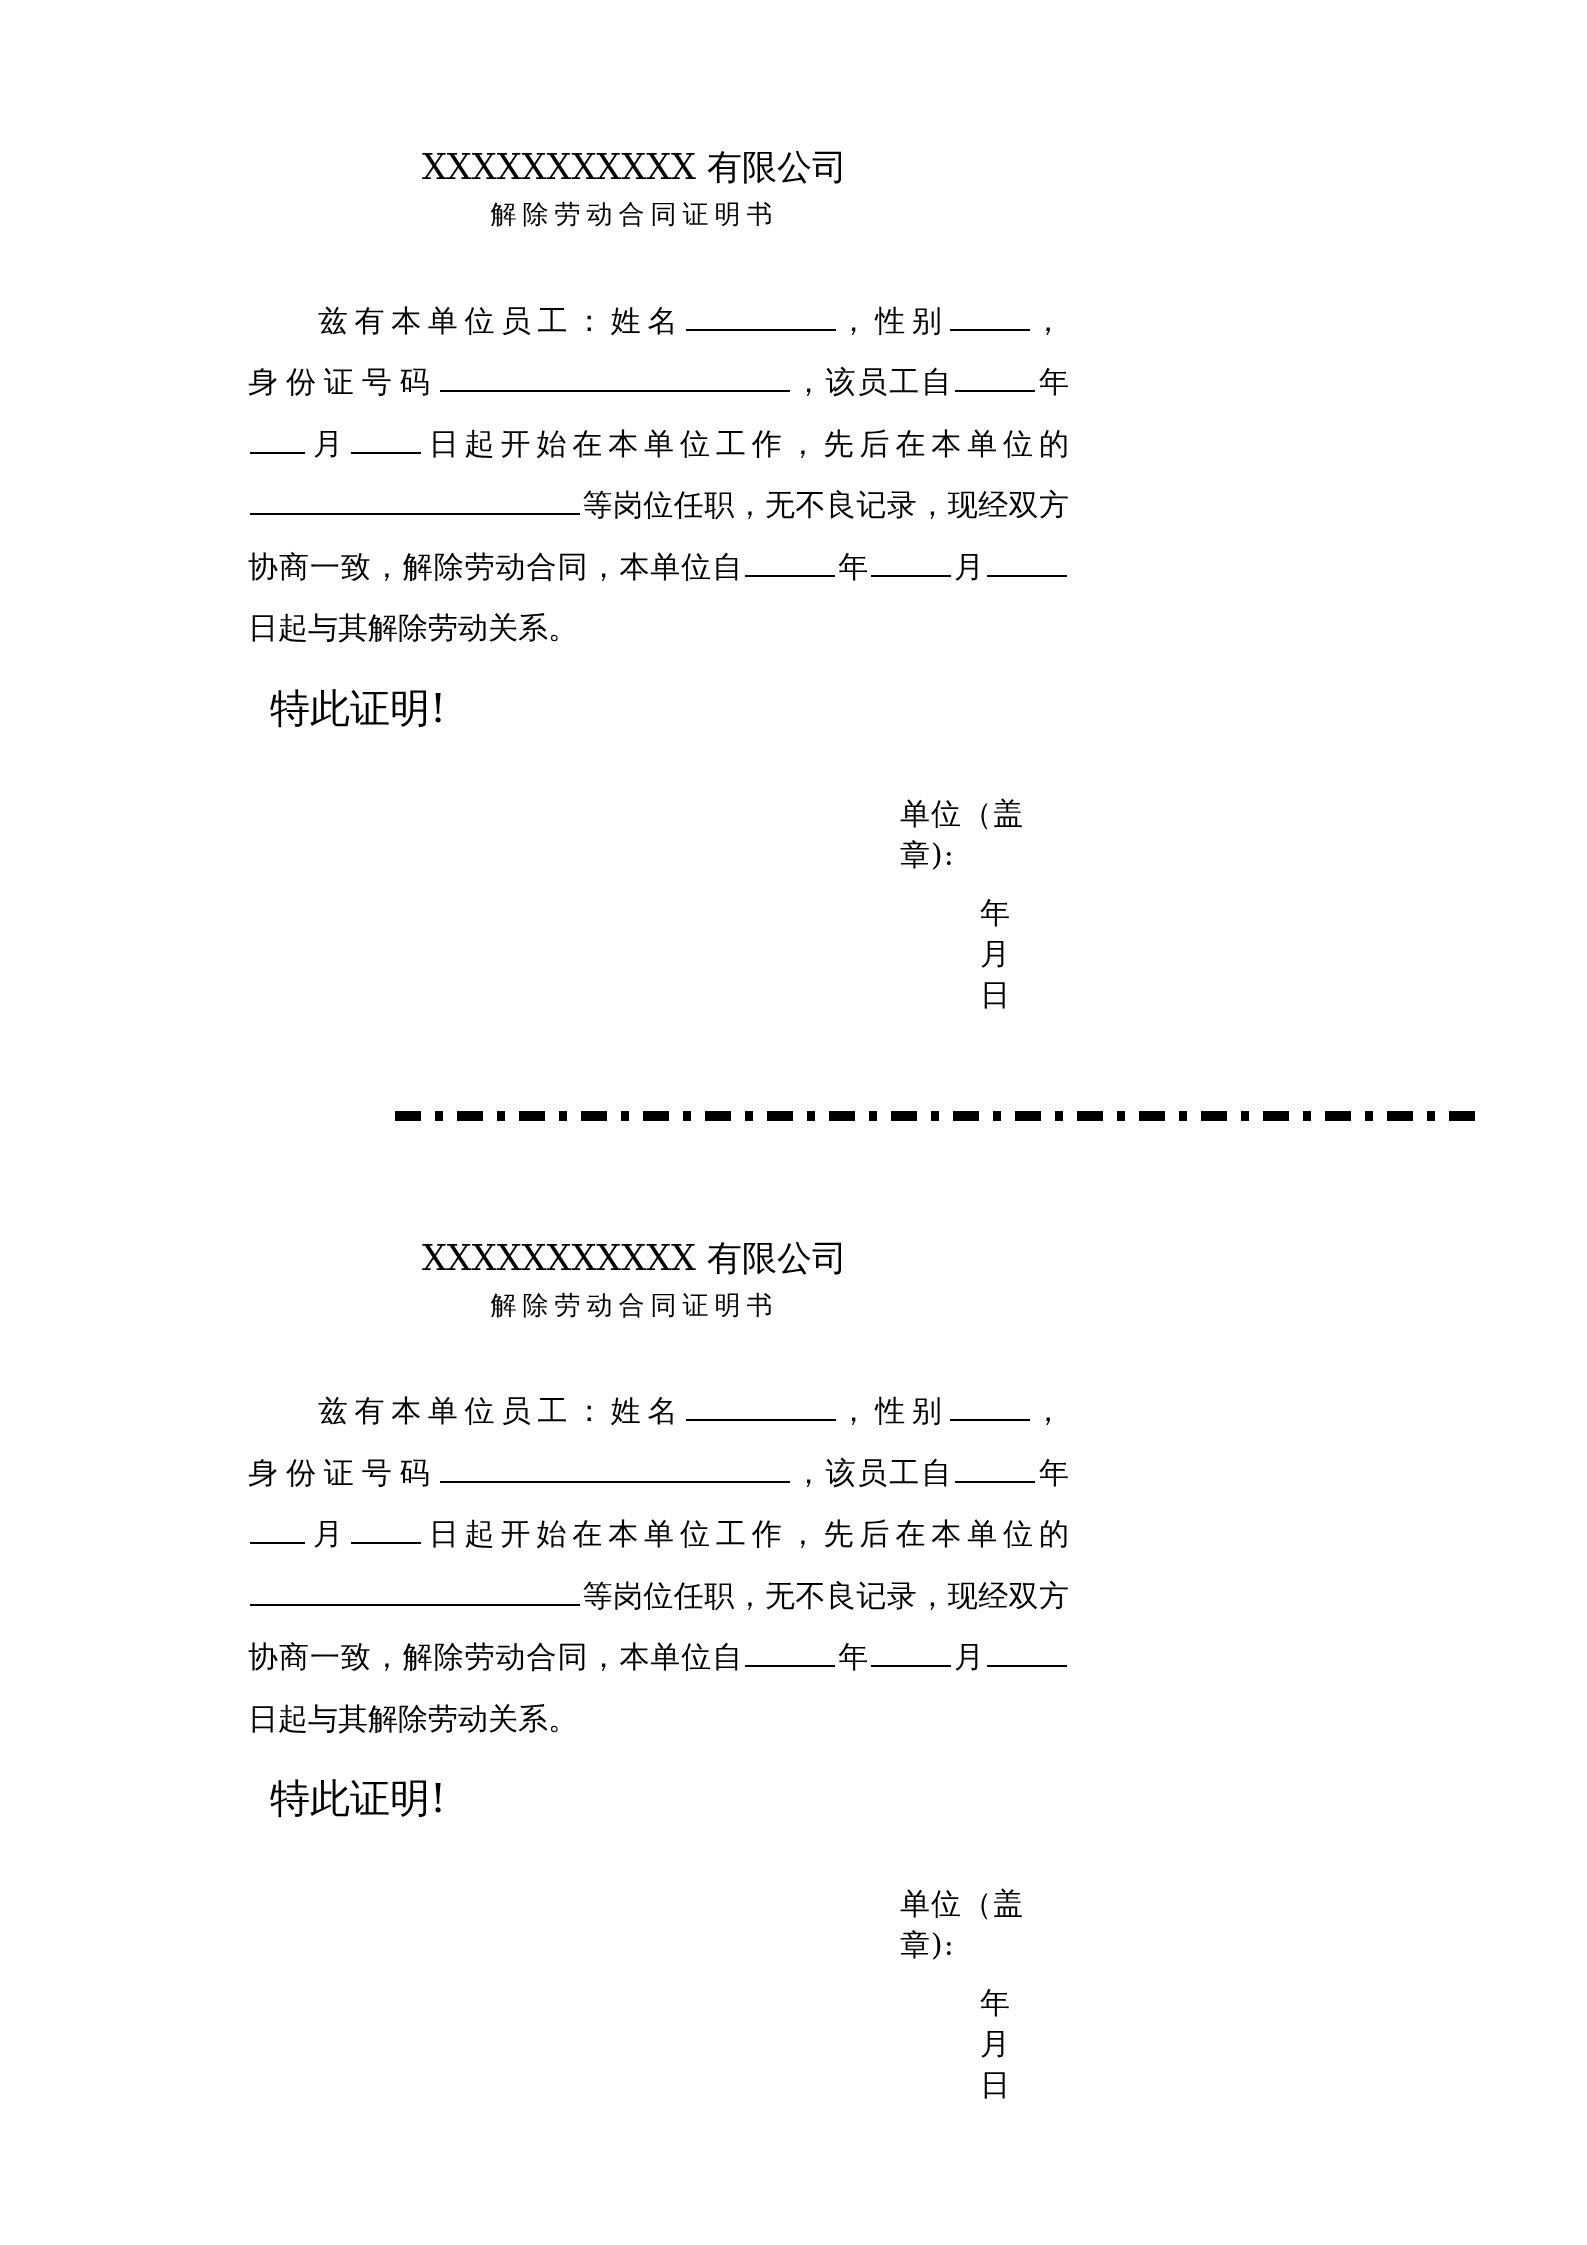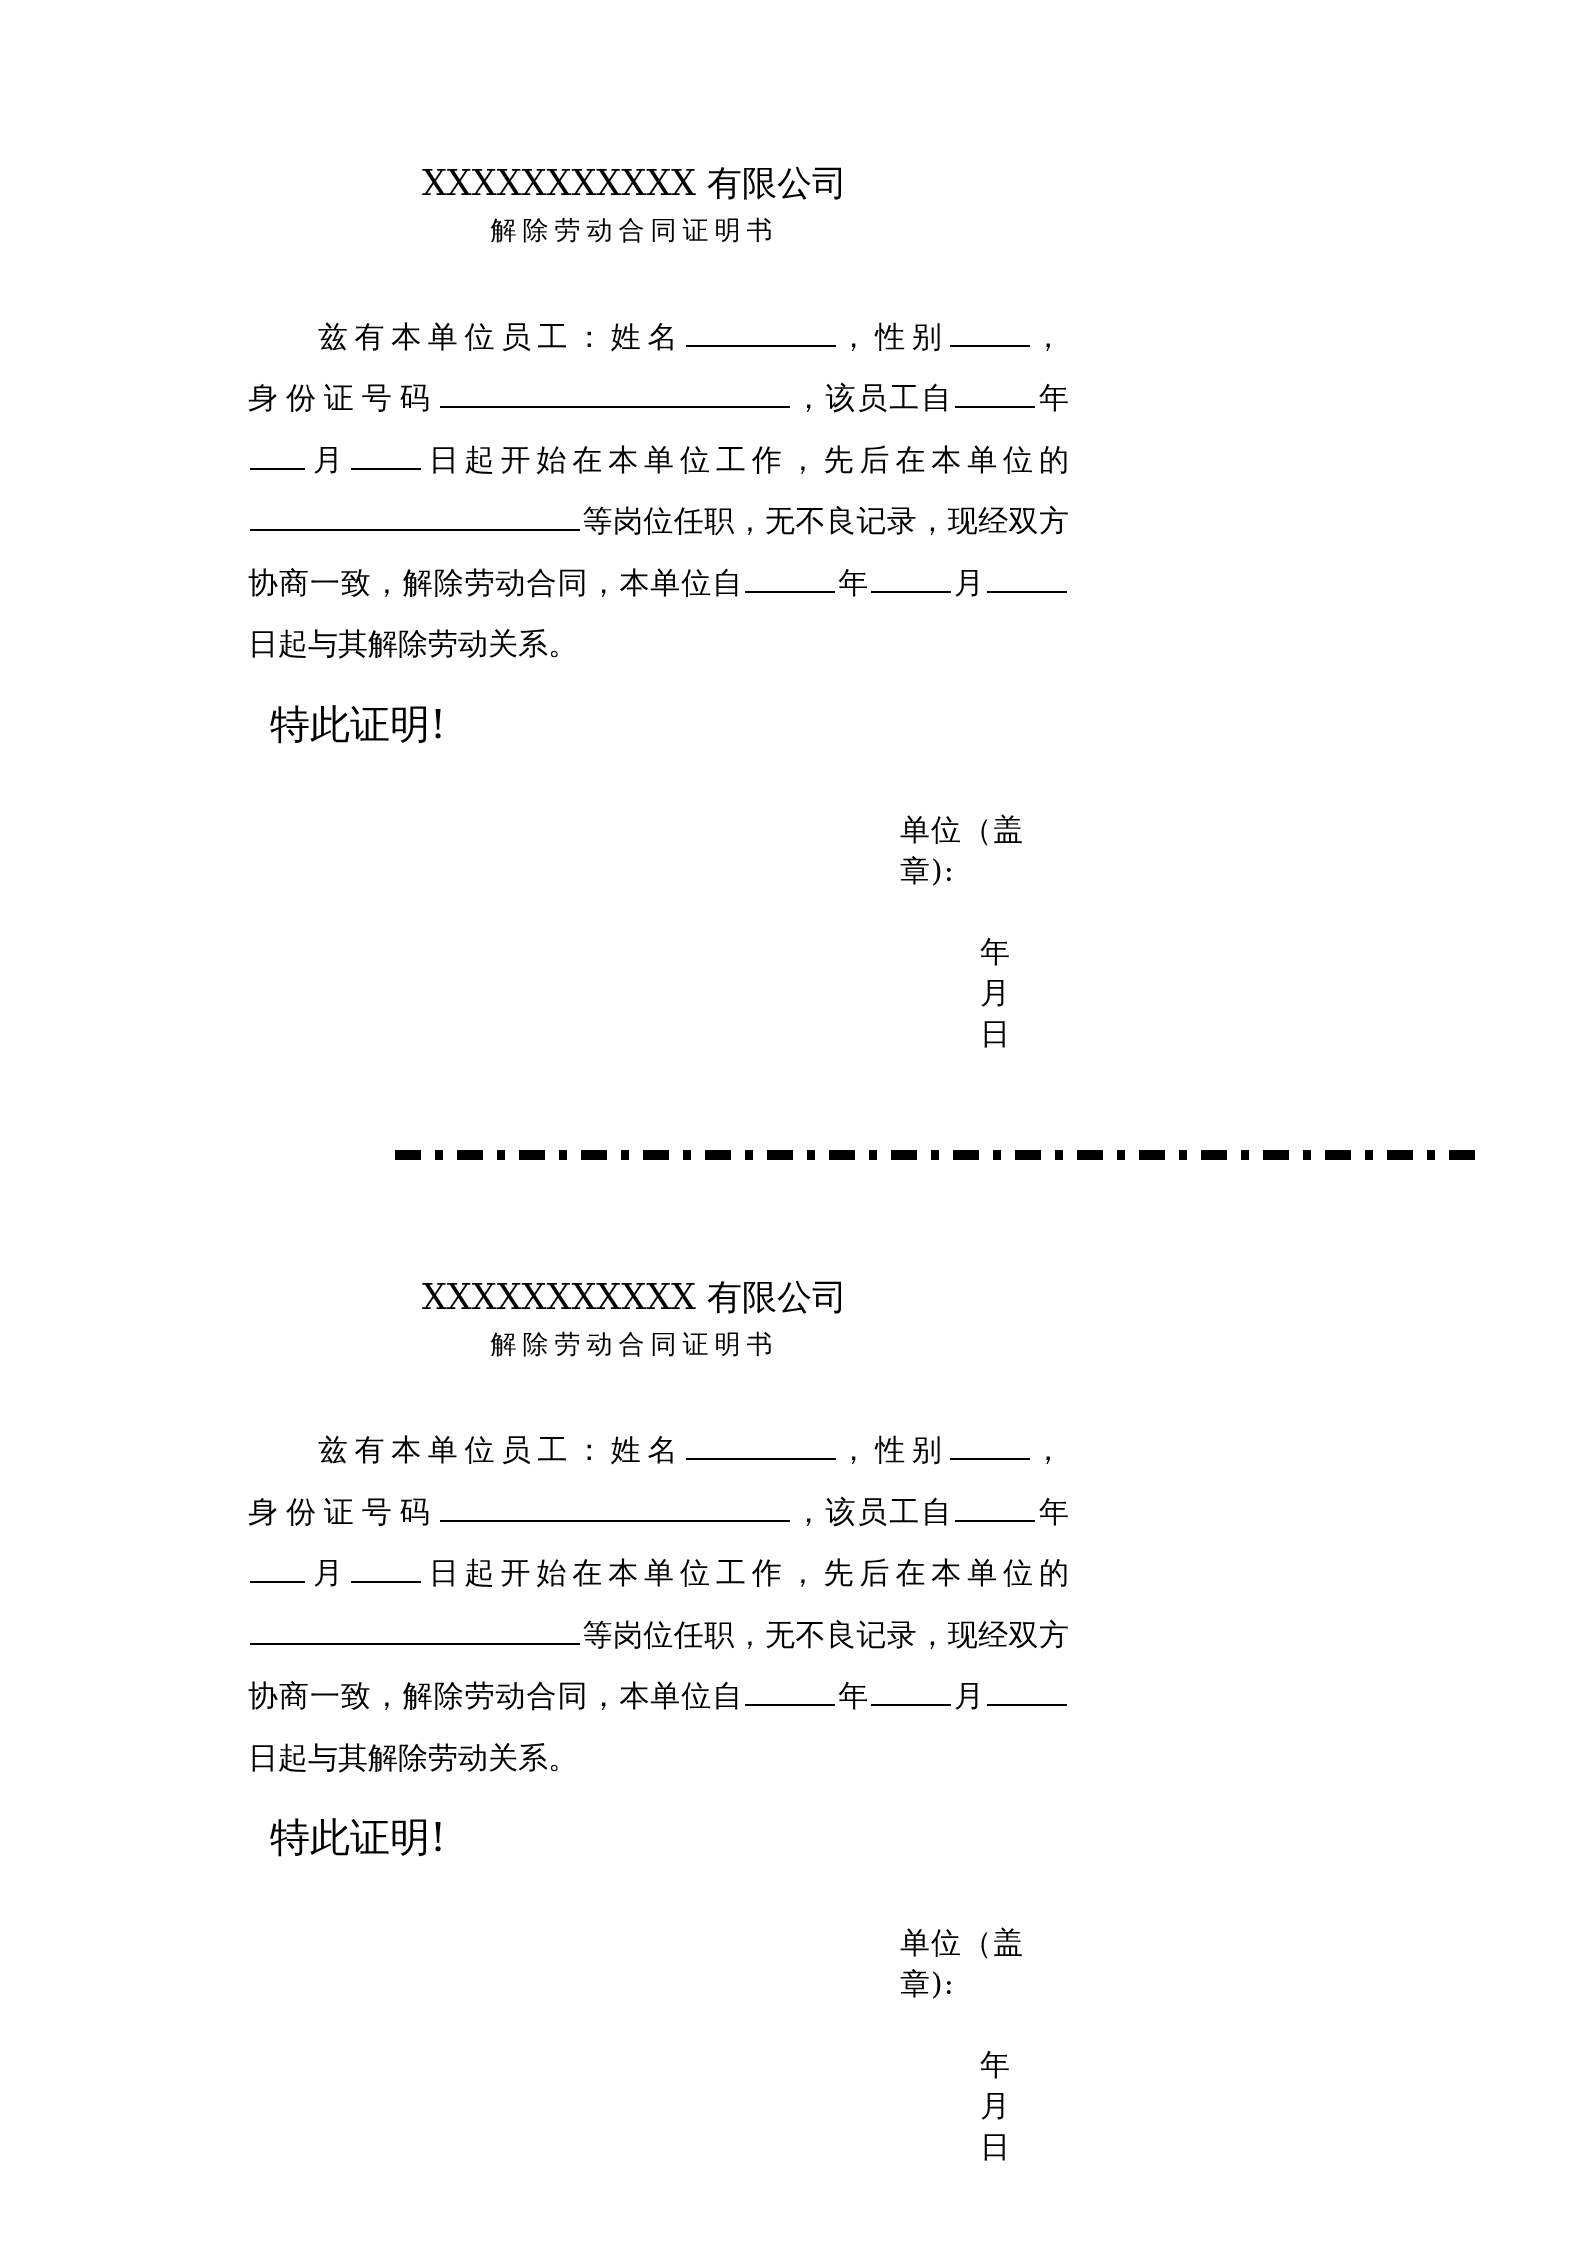--- a/index.html
+++ b/index.html
@@ -11,21 +11,21 @@
     width: 1587px;
     height: 2245px;
     font-family: "DejaVu Serif", "Liberation Serif", serif;
     color: #000000;
     position: relative;
     overflow: hidden;
   }
   .page {
     width: 1269px;
     box-sizing: border-box;
-    padding: 16px 200px;
+    padding: 0 200px;
   }
   .doc-block {
     padding-top: 10px;
   }
   .doc-block.first {
     padding-top: 140px;
   }
   .doc-block.second {
     padding-top: 110px;
   }
@@ -85,21 +85,21 @@
   }
   .sign-block {
     margin-top: 45px;
     font-size: 30px;
     padding-left: 700px;
   }
   .sign-seal {
     letter-spacing: 1px;
   }
   .sign-date {
-    margin-top: 40px;
+    margin-top: 17px;
     padding-left: 80px;
     letter-spacing: 40px;
   }
   .cut-line {
     margin: 95px 0 0 0;
     height: 10px;
     width: 1090px;
     margin-left: 195px;
     background-image: repeating-linear-gradient(
       to right,

